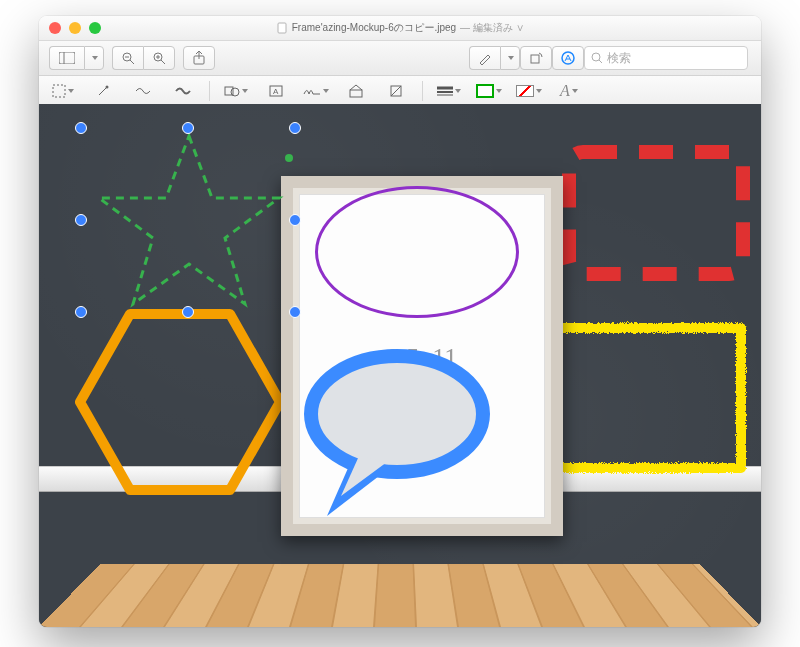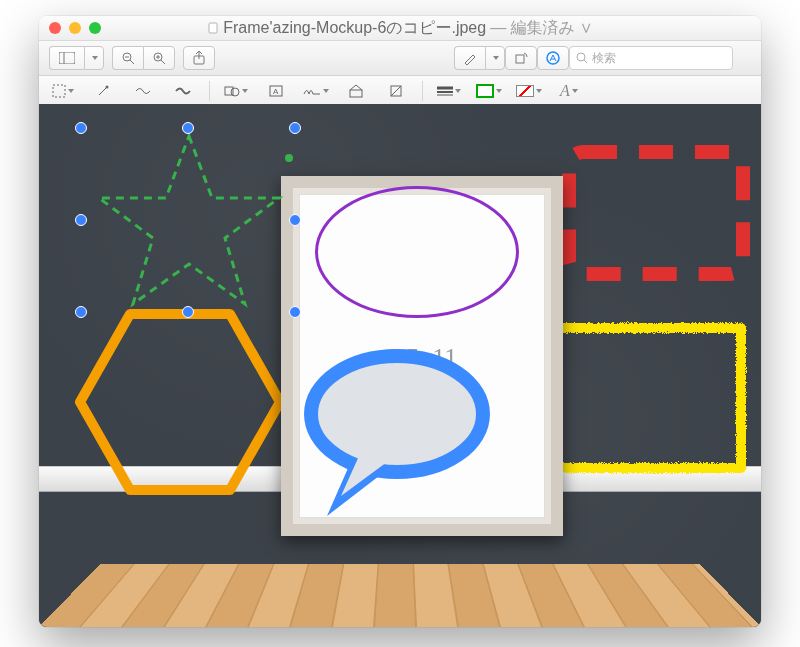--- a/index.html
+++ b/index.html
@@ -4,21 +4,21 @@
 <style>
   html,body{margin:0;padding:0;background:#fff;font-family:-apple-system,Helvetica,Arial,sans-serif;}
   .window{
     position:absolute;left:39px;top:16px;width:722px;height:611px;
     background:#fff;border-radius:8px;overflow:hidden;
     box-shadow:0 20px 50px rgba(0,0,0,.35),0 0 0 1px rgba(0,0,0,.05);
   }
   .titlebar{
     height:24px;background:linear-gradient(#fcfcfc,#eeeeee);
     display:flex;align-items:center;border-bottom:1px solid #d9d9d9;
-    font-size:16px;color:#6b6b6b;position:relative;
+    font-size:10px;color:#6b6b6b;position:relative;
   }
   .traffic{display:flex;gap:8px;padding-left:10px}
   .dot{width:12px;height:12px;border-radius:50%}
   .dot.red{background:#ff5f57}.dot.yellow{background:#febc2e}.dot.green{background:#28c840}
   .title{position:absolute;left:0;right:0;text-align:center;pointer-events:none;display:flex;align-items:center;justify-content:center;gap:4px}
   .title .status{color:#a0a0a0}
   .toolbar1{
     height:34px;background:linear-gradient(#f9f9f9,#eaeaea);border-bottom:1px solid #d3d3d3;
     display:flex;align-items:center;font-size:12px;color:#555;
   }
@@ -120,21 +120,21 @@
           <svg width="12" height="14">
             <rect x="1" y="5" width="10" height="8" rx="1" fill="none" stroke="#777"></rect>
             <line x1="6" y1="0" x2="6" y2="8" stroke="#777"></line>
             <polyline points="3,3 6,0 9,3" fill="none" stroke="#777"></polyline>
           </svg>
         </div>
     </div>
 
     <div style="flex:1"></div>
 
-    <div style="display:flex;align-items:center;padding-right:28px">
+    <div style="display:flex;align-items:center;padding-right:13px">
       <div class="tgroup">
         <div class="tbtn" style="width:30px">
             <svg width="14" height="14">
               <path d="M2 12 L10 4 L12 6 L4 14 Z" fill="none" stroke="#777"></path>
             </svg>
           </div>
         <div class="tbtn" style="width:18px">
             <div class="chev"></div>
           </div>
       </div>

